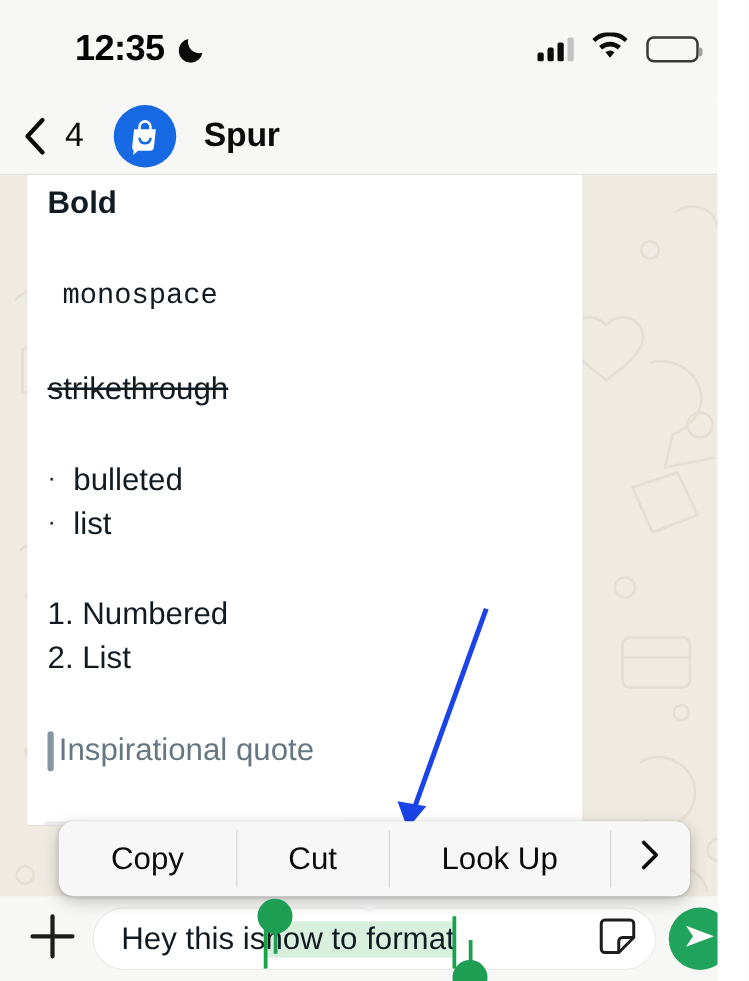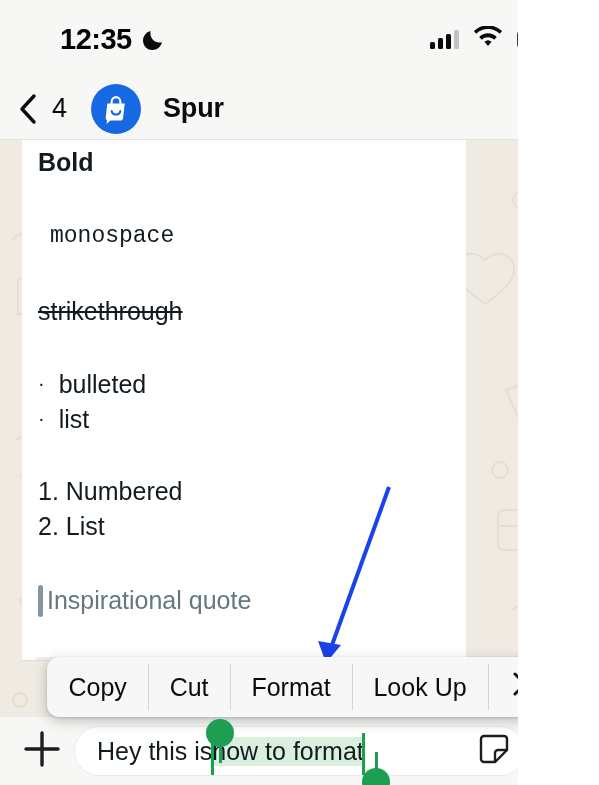--- a/index.html
+++ b/index.html
@@ -2,21 +2,21 @@
 <html><head>
 <meta charset="utf-8">
 <style>
   * { margin:0; padding:0; box-sizing:border-box; }
   html,body { width:599px; height:785px; overflow:hidden; }
   body {
     font-family:"Liberation Sans", sans-serif;
     background:#ffffff;
     -webkit-font-smoothing:antialiased;
   }
-  .phone { position:relative; width:518px; height:785px; overflow:hidden; background:#fff; }
+  .phone { position:relative; width:574px; height:785px; overflow:hidden; background:#fff; }
 
   
   .statusbar {
     position:absolute; left:0; top:0; width:599px; height:78px;
     background:#f7f7f5;
     display:flex; align-items:center; justify-content:space-between;
     padding:0 40px 0 60px;
   }
   .sb-time {
     font-size:29px; font-weight:700; color:#050505; letter-spacing:-0.5px;
@@ -280,21 +280,20 @@
     <polygon points="326,663 318,641 341,645" fill="#1a43e8"></polygon>
   </svg>
 
   <svg class="ctxtail" viewBox="0 0 34 16">
     <path d="M0 0h34l-13 14a4 4 0 0 1-6 0z" fill="#f7f7f7"></path>
   </svg>
 
   <div class="ctxmenu">
     <div class="ctxitem">Copy</div>
     <div class="ctxitem">Cut</div>
-    <div class="ctxitem">Format</div>
     <div class="ctxitem">Look Up</div>
     <div class="ctxitem more">
       <span>
         <svg viewBox="0 0 16 26" width="16" height="26">
             <path d="M3 3l10 10L3 23" fill="none" stroke="#0b0b0b" stroke-width="3" stroke-linecap="round" stroke-linejoin="round"></path>
           </svg>
       </span>
     </div>
   </div>
 

